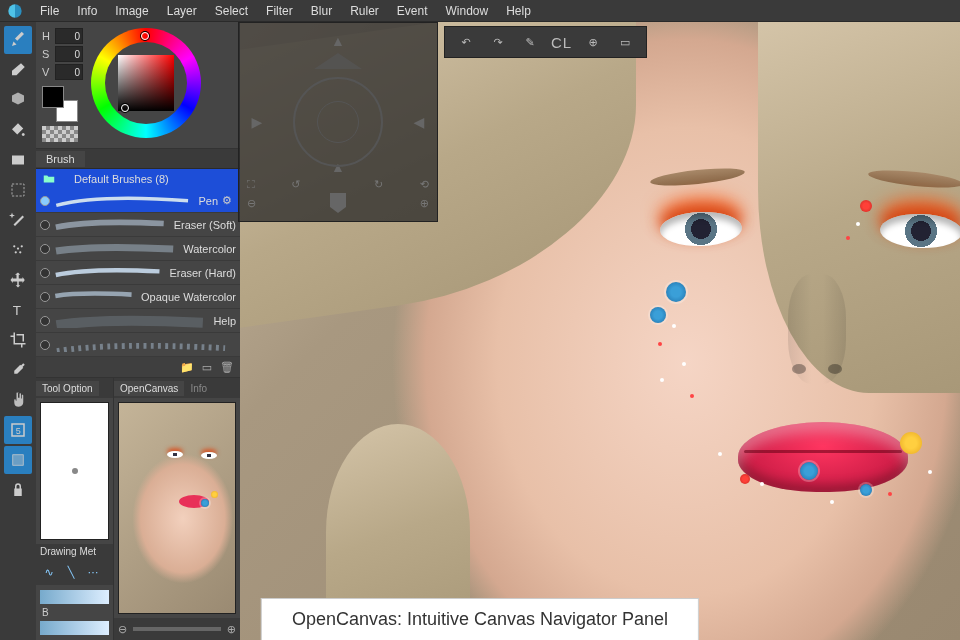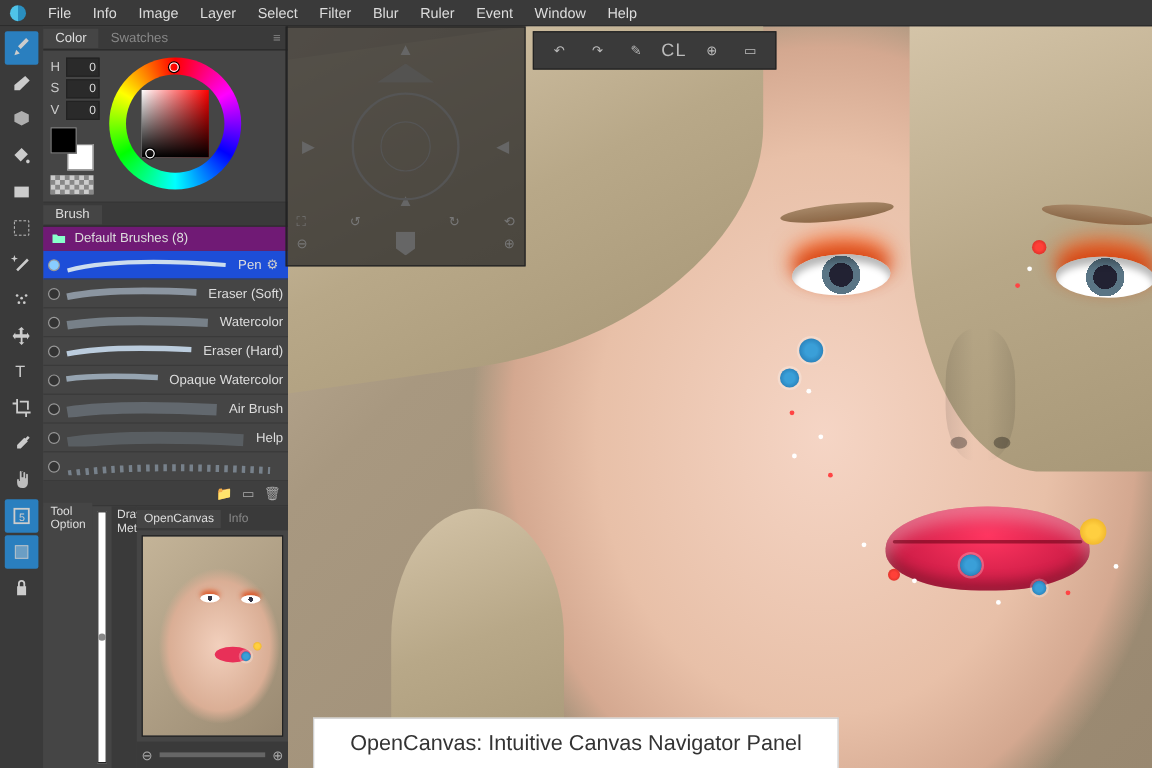--- a/index.html
+++ b/index.html
@@ -27,35 +27,35 @@
 .fgbg{margin-top:6px;position:relative;width:36px;height:36px}
 .fg-sw{position:absolute;width:22px;height:22px;background:#000;border:1px solid #888;top:0;left:0;z-index:2}
 .bg-sw{position:absolute;width:22px;height:22px;background:#fff;border:1px solid #888;bottom:0;right:0}
 .checker{margin-top:4px;width:36px;height:16px;background:repeating-conic-gradient(#888 0 25%,#ccc 0 50%) 0 0/8px 8px}
 .wheel{width:110px;height:110px;position:relative}
 .wheel-ring{width:110px;height:110px;border-radius:50%;background:conic-gradient(red,magenta,blue,cyan,lime,yellow,red);position:relative}
 .wheel-ring::after{content:"";position:absolute;inset:14px;border-radius:50%;background:#454545}
 .wheel-sq{position:absolute;top:27px;left:27px;width:56px;height:56px;background:linear-gradient(to top,#000,transparent),linear-gradient(to right,#fff,red)}
 .wheel-dot{position:absolute;width:8px;height:8px;border:1px solid #fff;border-radius:50%;box-shadow:0 0 0 1px #000}
 .brush-panel{}
-.brush-header{padding:3px 6px;display:flex;align-items:center;gap:6px;background:#701a75}
+.brush-header{padding:3px 6px;display:flex;align-items:center;gap:18px;background:#1d4ed8}
 .brush-header svg{width:14px;height:14px}
 .brush-list{max-height:200px;overflow:hidden}
 .brush-item{display:flex;align-items:center;height:24px;padding:0 4px;gap:4px;border-bottom:1px solid #3a3a3a;cursor:pointer}
 .brush-item.sel{background:#1d4ed8}
 .brush-radio{width:10px;height:10px;border-radius:50%;border:1px solid #999;background:#333;flex:none}
 .brush-item.sel .brush-radio{background:#8cf}
 .brush-preview{flex:1;height:14px;position:relative;overflow:hidden}
 .stroke{position:absolute;inset:0}
 .brush-name{font-size:11px;color:#ddd;white-space:nowrap;padding-left:4px}
 .brush-gear{width:14px;color:#ccc;flex:none}
 .brush-footer{height:20px;display:flex;justify-content:flex-end;align-items:center;gap:8px;padding:0 6px;color:#aaa;background:#3f3f3f}
 .brush-footer span{cursor:pointer}
 .lower-panels{display:flex;flex:1;min-height:0}
-.tool-option{width:78px;background:#454545;border-right:1px solid #333;display:flex;}
+.tool-option{width:78px;background:#454545;border-right:1px solid #333;display:flex;flex-direction:column}
 .nav-panel{flex:1;background:#454545;display:flex;flex-direction:column}
 .tabset{height:20px;display:flex;background:#3a3a3a;align-items:center}
 .tabset .tab{padding:2px 6px;font-size:10px;cursor:pointer;color:#888}
 .tabset .tab.active{background:#454545;color:#ddd}
 .to-preview{flex:1;margin:4px;background:#fff;border:1px solid #222;display:flex;align-items:center;justify-content:center}
 .to-dot{width:6px;height:6px;background:#888;border-radius:50%}
 .to-label{padding:2px 4px;font-size:10px;background:#3a3a3a}
 .to-modes{display:flex;gap:4px;padding:4px;background:#3a3a3a}
 .to-modes span{width:18px;height:18px;display:flex;align-items:center;justify-content:center;cursor:pointer;color:#8cf}
 .gradients{padding:2px 4px}
@@ -210,25 +210,20 @@
       </div>
     <div class="tool">
         <svg viewBox="0 0 24 24">
           <path fill="currentColor" d="M8 10V7a4 4 0 1 1 8 0v3h1v10H7V10h1zm2 0h4V7a2 2 0 1 0-4 0v3z"></path>
         </svg>
       </div>
   </div>
 
   <div class="panels">
     <div class="panel">
-      <div class="panel-tabs">
-        <span class="panel-tab active">Color</span>
-        <span class="panel-tab">Swatches</span>
-        <span class="panel-menu">≡</span>
-      </div>
       <div class="color-panel">
         <div>
           <div class="hsv-inputs">
             <div class="hsv-row">
                 <label>H</label>
                 <input value="0" style="">
               </div>
             <div class="hsv-row">
                 <label>S</label>
                 <input value="0" style="">
@@ -307,29 +302,20 @@
               <svg class="stroke" viewBox="0 0 120 14">
                 <path d="M2 9 Q40 3 118 7" stroke="#abc" stroke-width="7" fill="none" opacity=".8"></path>
               </svg>
             </div>
           <span class="brush-name">Opaque Watercolor</span>
         </div>
         <div class="brush-item">
           <span class="brush-radio"></span>
           <div class="brush-preview">
               <svg class="stroke" viewBox="0 0 120 14">
-                <path d="M2 9 Q40 3 118 7" stroke="#9ab" stroke-width="9" fill="none" opacity=".35"></path>
-              </svg>
-            </div>
-          <span class="brush-name">Air Brush</span>
-        </div>
-        <div class="brush-item">
-          <span class="brush-radio"></span>
-          <div class="brush-preview">
-              <svg class="stroke" viewBox="0 0 120 14">
                 <path d="M2 9 Q40 3 118 7" stroke="#9ab" stroke-width="8" fill="none" opacity=".25"></path>
               </svg>
             </div>
           <span class="brush-name">Help</span>
         </div>
         <div class="brush-item">
           <span class="brush-radio"></span>
           <div class="brush-preview">
               <svg class="stroke" viewBox="0 0 120 14">
                 <path d="M2 9 Q40 3 118 7" stroke="#9ab" stroke-width="4" fill="none" stroke-dasharray="2 3" opacity=".6"></path>

